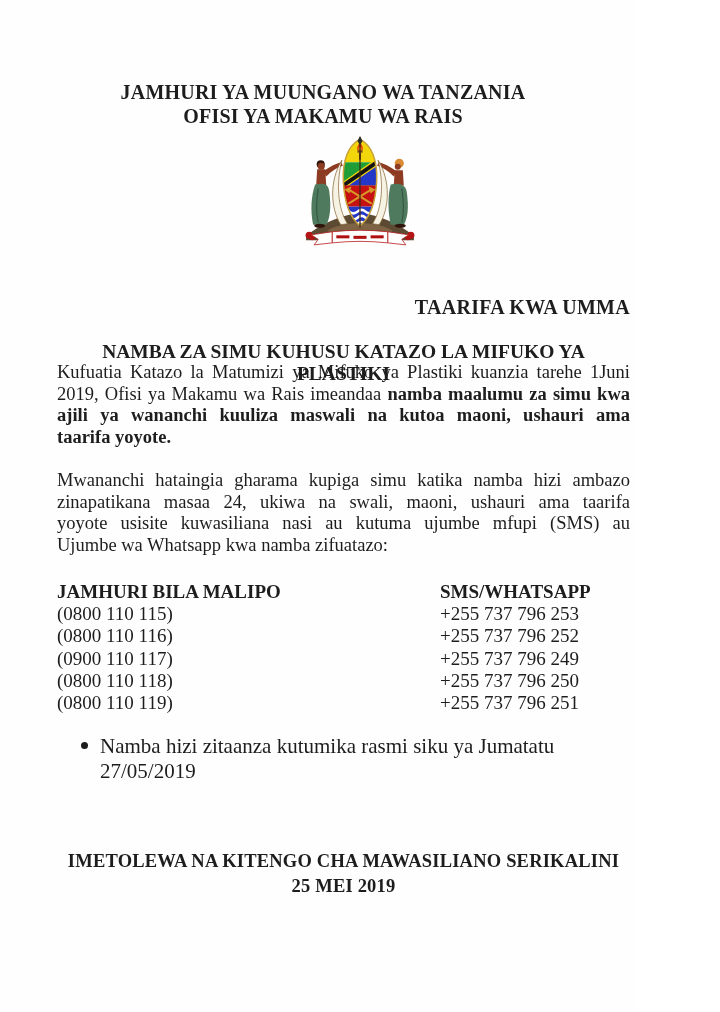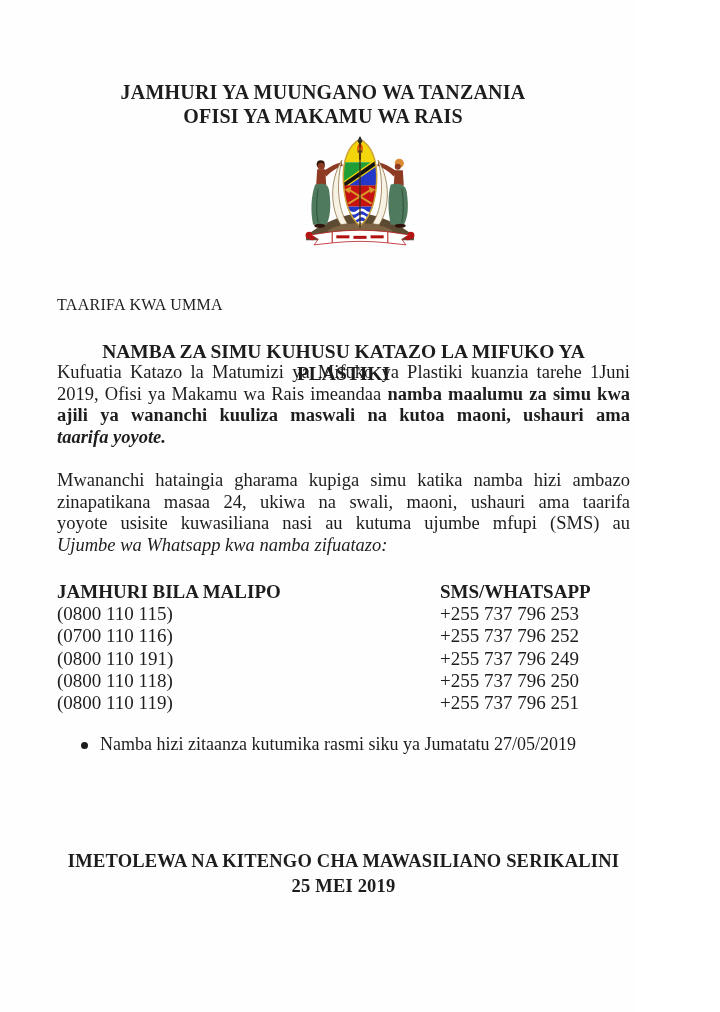--- a/index.html
+++ b/index.html
@@ -14,42 +14,42 @@
   .letterhead {
     position:absolute; top:81px; left:57px; width:532px;
     text-align:center; font-weight:700; font-size:20px; line-height:23.5px; letter-spacing:0.2px;
   }
 
   .emblem { position:absolute; top:136px; left:292px; width:136px; height:113px; }
   .emblem svg { width:100%; height:100%; display:block; }
 
   .doc-title {
     position:absolute; top:296px; left:57px; width:573px;
-    text-align:left; font-weight:400; font-size:16px; letter-spacing:0.3px;
+    text-align:right; font-weight:700; font-size:20px; letter-spacing:0.3px;
   }
   .doc-subject {
     position:absolute; top:341px; left:57px; width:573px;
     text-align:center; font-weight:700; font-size:19.5px;
   }
 
   .para { position:absolute; left:57px; width:573px; font-size:18.5px; line-height:21.7px; }
   .para1 { top:362px; }
   .para2 { top:470px; }
   .pline { text-align:justify; text-align-last:justify; }
-  .pline.last { text-align:right; text-align-last:left;font-style:italic; }
+  .pline.last { text-align:right; text-align-last:left; }
   .b { font-weight:700; }
 
   .phones { position:absolute; top:581px; left:57px; width:573px; font-size:19px; }
   .prow { position:relative; height:22.2px; }
   .prow span { position:absolute; top:0; white-space:nowrap; }
   .c1 { left:0; }
   .c2 { left:383px; }
   .phead span { font-weight:700; }
 
-  .bullet-row { position:absolute; top:734px; left:57px; width:573px; font-size:18px; }
+  .bullet-row { position:absolute; top:734px; left:57px; width:573px; font-size:21px; }
   .bullet-dot {
     position:absolute; left:24px; top:8px; width:7px; height:7px;
     background:#1d1d1d; border-radius:50%;
   }
   .bullet-text { display:block; margin-left:43px; }
 
   .footer {
     position:absolute; top:817px; left:57px; width:573px;
     text-align:center; font-weight:700; font-size:18.5px; line-height:24.5px; letter-spacing:0.2px;margin-top:32px;
   }
@@ -156,25 +156,25 @@
   <div class="phones">
     <div class="prow phead">
       <span class="c1">JAMHURI BILA MALIPO</span>
       <span class="c2">SMS/WHATSAPP</span>
     </div>
     <div class="prow">
       <span class="c1">(0800 110 115)</span>
       <span class="c2">+255 737 796 253</span>
     </div>
     <div class="prow">
-      <span class="c1">(0700 110 116)</span>
+      <span class="c1">(0800 110 116)</span>
       <span class="c2">+255 737 796 252</span>
     </div>
     <div class="prow">
-      <span class="c1">(0800 110 191)</span>
+      <span class="c1">(0900 110 117)</span>
       <span class="c2">+255 737 796 249</span>
     </div>
     <div class="prow">
       <span class="c1">(0800 110 118)</span>
       <span class="c2">+255 737 796 250</span>
     </div>
     <div class="prow">
       <span class="c1">(0800 110 119)</span>
       <span class="c2">+255 737 796 251</span>
     </div>

